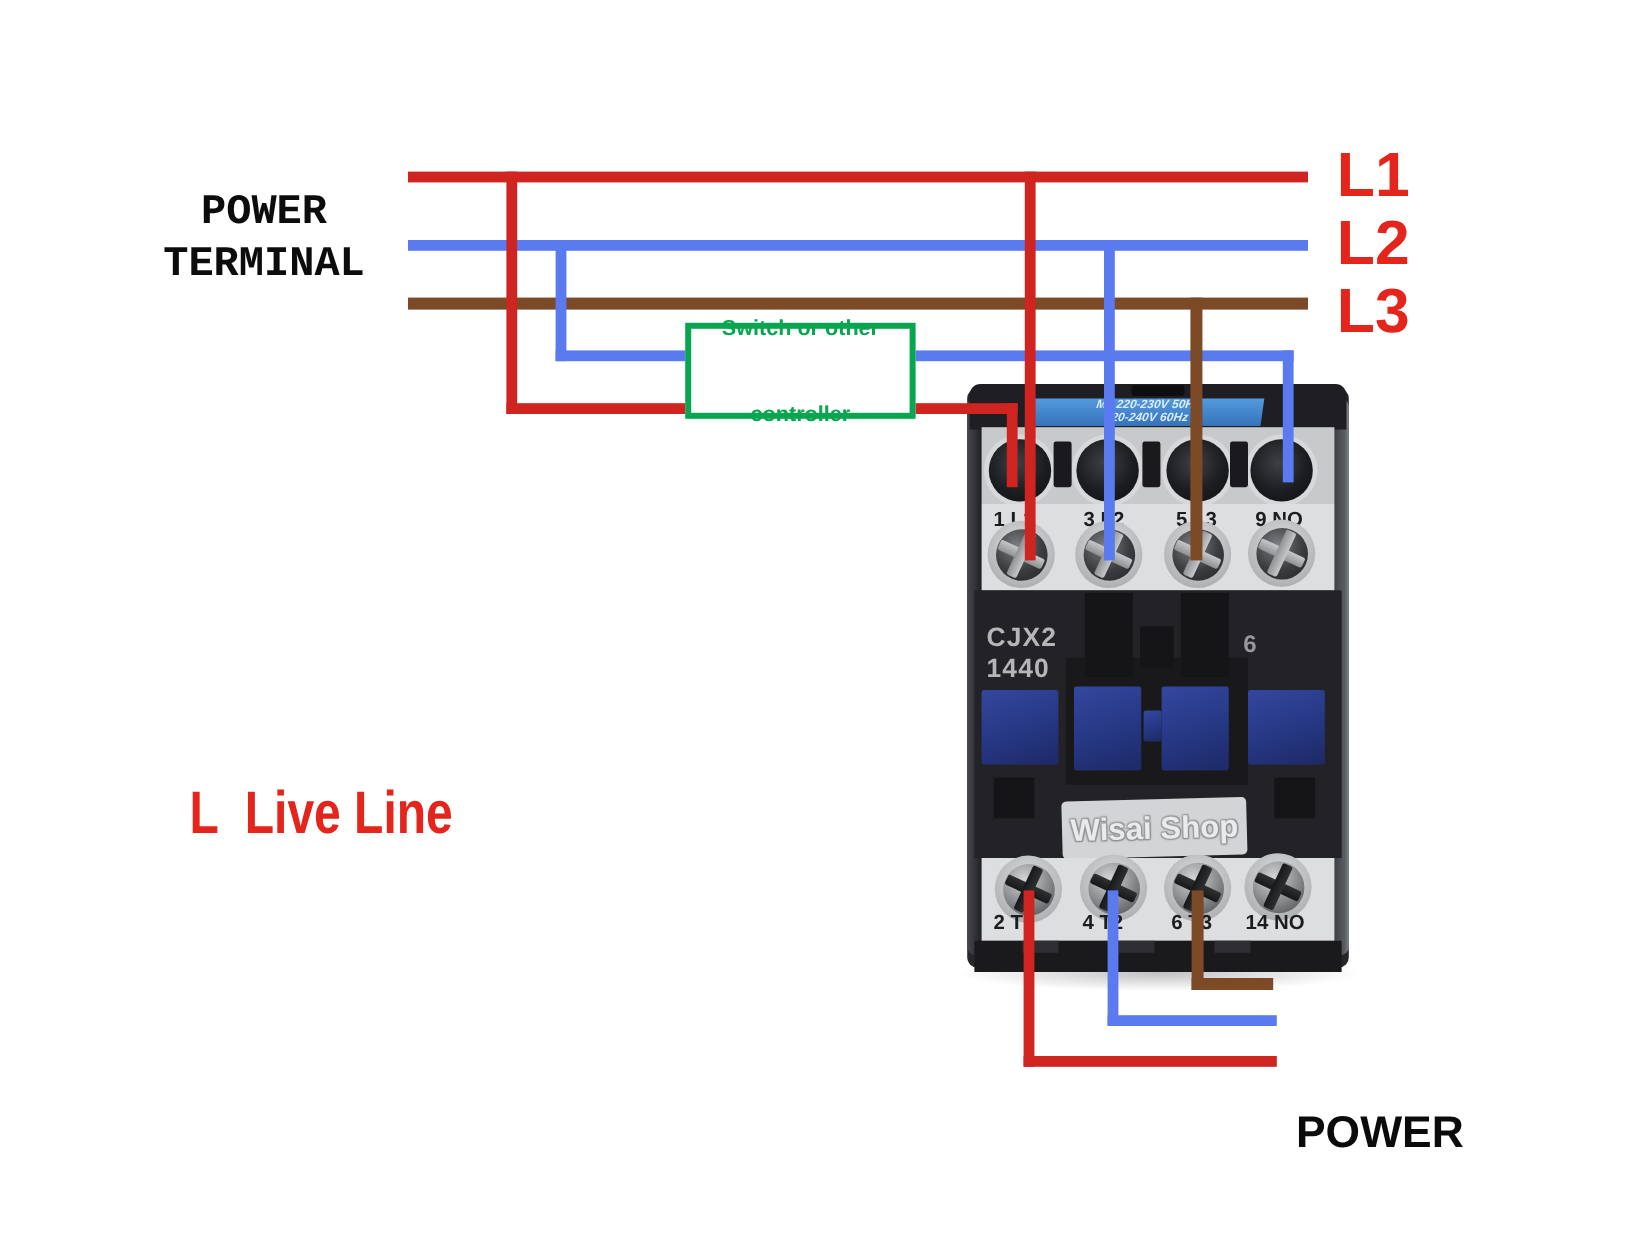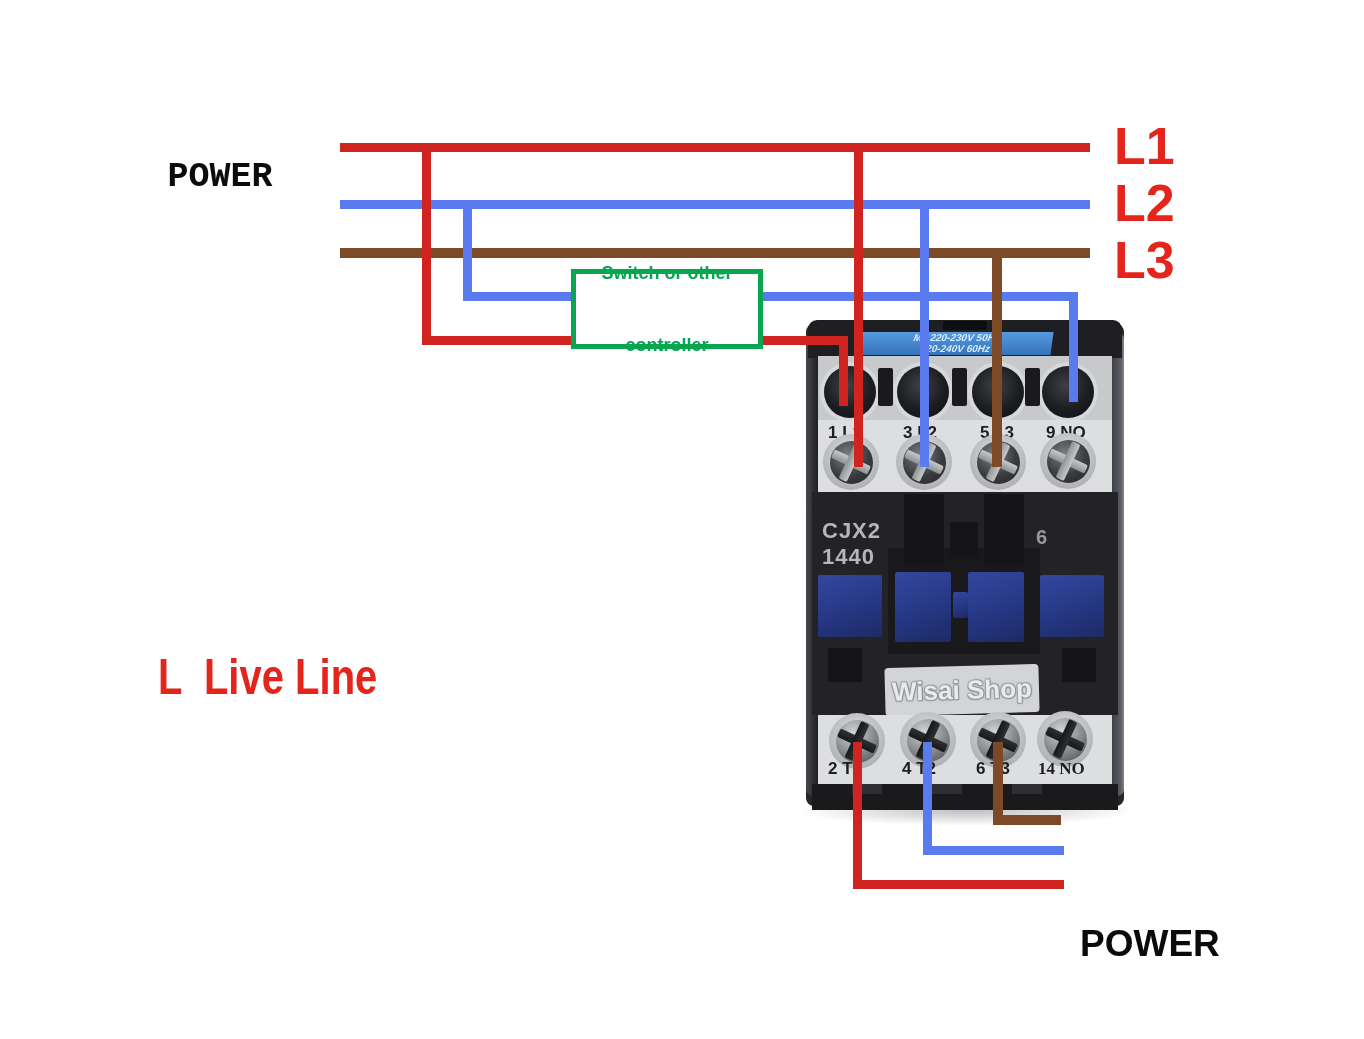--- a/index.html
+++ b/index.html
@@ -191,21 +191,21 @@
         </div>
       <div class="screw bright" style="left:219px;top:-4px;">
           <div class="screw-head">
             <div class="slot"></div>
             <div class="slot s2"></div>
           </div>
         </div>
       <span class="tlabel" style="left:10px;top:44px;">2 T1</span>
       <span class="tlabel" style="left:84px;top:44px;">4 T2</span>
       <span class="tlabel" style="left:158px;top:44px;">6 T3</span>
-      <span class="tlabel" style="left:220px;top:44px;font-family:Liberation Serif, serif;">14 NO</span>
+      <span class="tlabel" style="left:220px;top:44px;">14 NO</span>
     </div>
 
     <div class="ct-botcap">
       <div class="ct-foot" style="left:40px;"></div>
       <div class="ct-foot" style="left:120px;"></div>
       <div class="ct-foot" style="left:200px;"></div>
     </div>
   </div>
 
   <div class="wire red" style="left:340px;top:143px;width:750px;height:9px;"></div>
@@ -228,20 +228,21 @@
 
   <div class="wire red" style="left:853px;top:742px;width:9px;height:147px;"></div>
   <div class="wire red" style="left:853px;top:880px;width:211px;height:9px;"></div>
   <div class="wire blue" style="left:923px;top:742px;width:9px;height:113px;"></div>
   <div class="wire blue" style="left:923px;top:846px;width:141px;height:9px;"></div>
   <div class="wire brown" style="left:993px;top:742px;width:10px;height:83px;"></div>
   <div class="wire brown" style="left:993px;top:815px;width:68px;height:10px;"></div>
 
   <div class="power-terminal">
     <div>POWER</div>
+    <div>TERMINAL</div>
   </div>
 
   <div class="phase-label" style="top:118px;">L1</div>
   <div class="phase-label" style="top:175px;">L2</div>
   <div class="phase-label" style="top:232px;">L3</div>
 
   <div class="switch-box">
     <div>Switch or other</div>
     <div>controller</div>
   </div>

